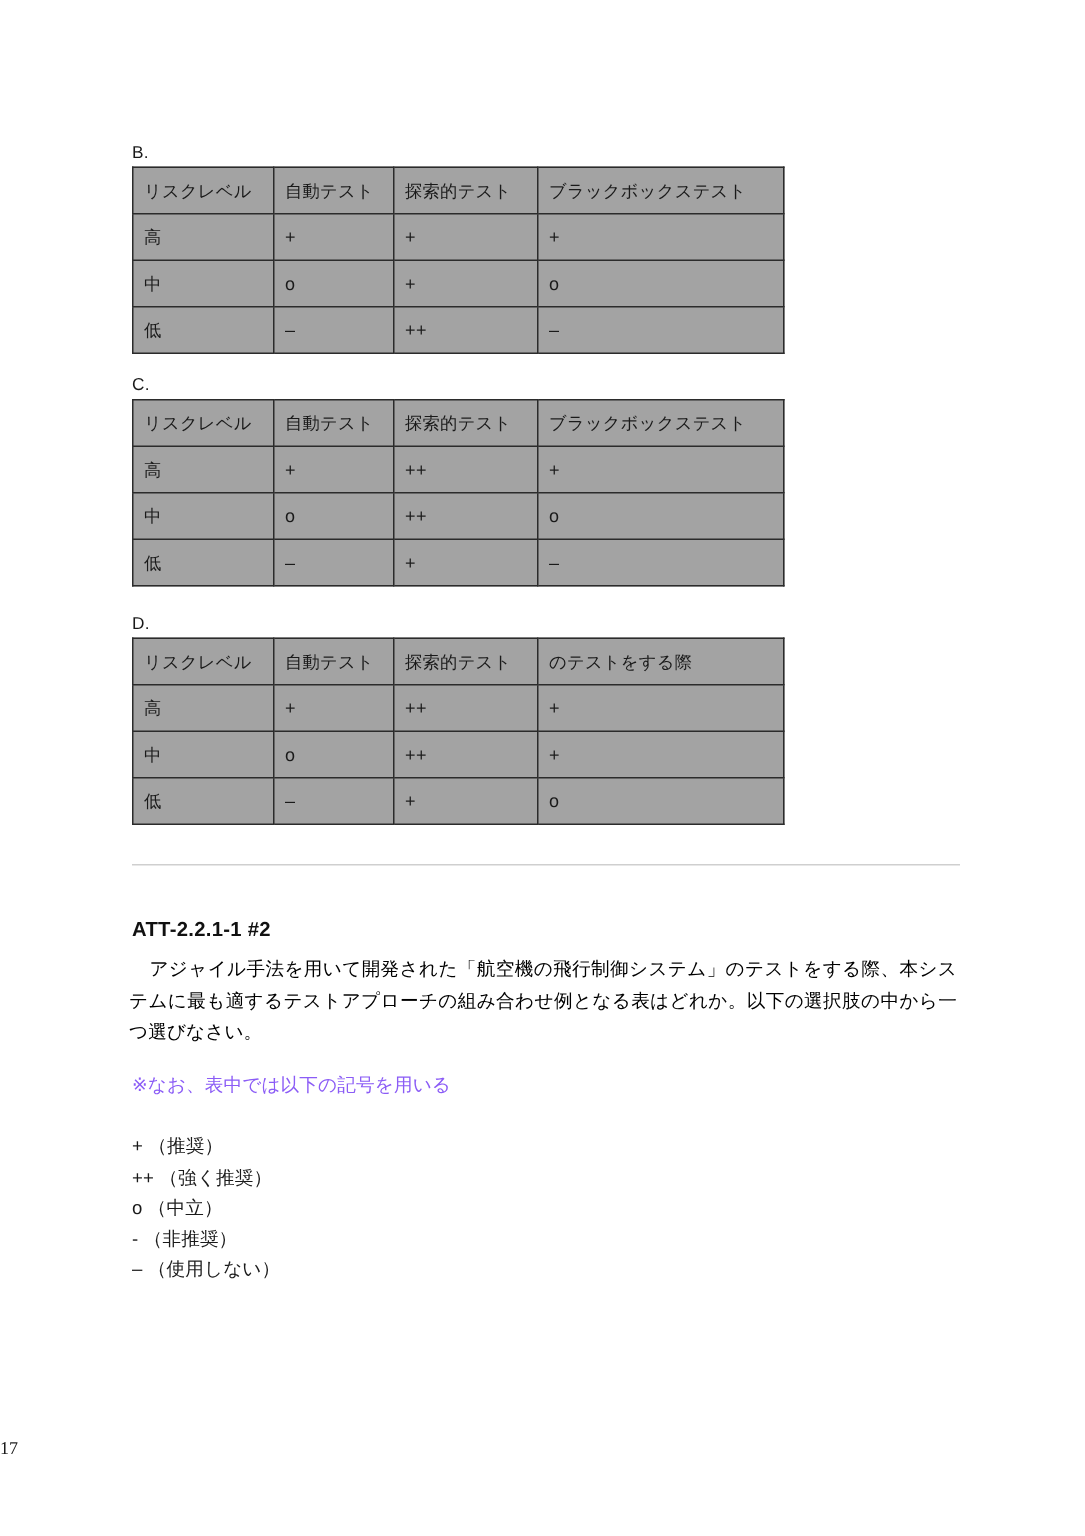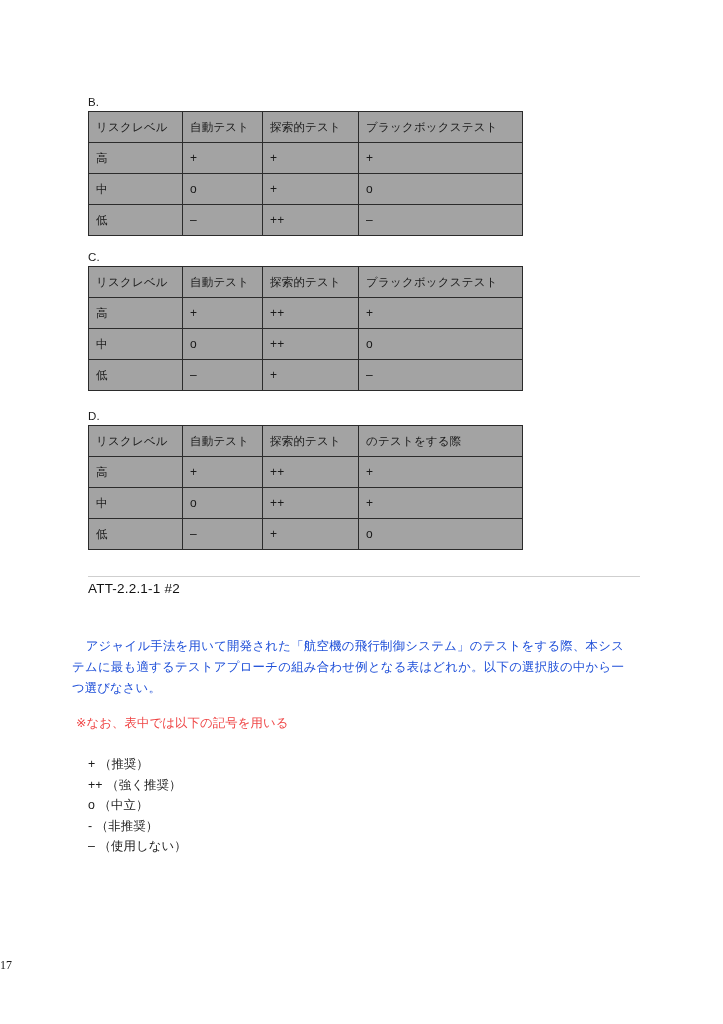--- a/index.html
+++ b/index.html
@@ -87,49 +87,49 @@
     top: 576px;
     width: 552px;
     height: 1px;
     background: #cfcfcf;
   }
 
   
   .q-heading {
     position: absolute;
     left: 88px;
-    top: 581px;
+    top: 612px;
     font-size: 13.5px;
-    font-weight: normal;
+    font-weight: bold;
     letter-spacing: 0.2px;
     color: #111111;
   }
 
   
   .q-body {
     position: absolute;
-    left: 72px;
+    left: 86px;
     top: 636px;
     width: 552px;
     font-size: 12.4px;
     line-height: 21px;
     text-align: justify;
     text-indent: 1.1em;
-    color: #1d4ed8;
+    color: #000000;
     letter-spacing: 0.1px;
   }
 
   
   .legend-note {
     position: absolute;
-    left: 76px;
+    left: 88px;
     top: 713px;
     font-size: 12.4px;
     line-height: 20px;
-    color: #ef4444;
+    color: #8b5cf6;
     letter-spacing: 0.1px;
   }
   .legend-list {
     position: absolute;
     left: 88px;
     top: 754px;
     width: 300px;
   }
   .legend-item {
     font-size: 12.4px;

